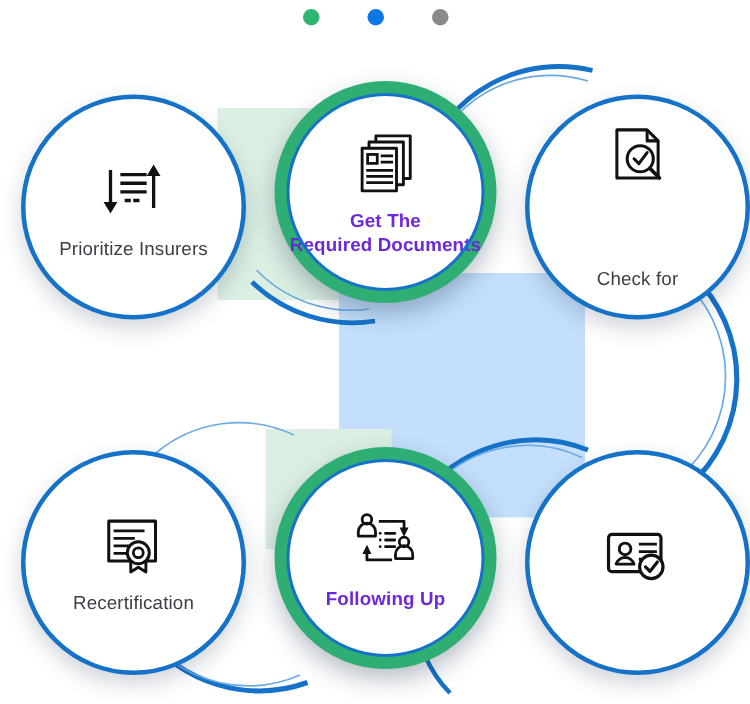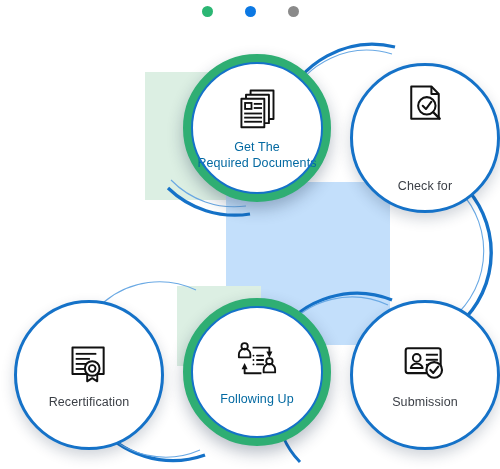--- a/index.html
+++ b/index.html
@@ -68,21 +68,21 @@
   
   #node-prioritize{left:14px;top:63px;width:150px;height:150px;}
   #node-documents {left:183px;top:54px;width:148px;height:148px;}
   #node-check     {left:350px;top:63px;width:150px;height:150px;gap:43px;}
   #node-recert    {left:14px;top:300px;width:150px;height:150px;}
   #node-following {left:183px;top:298px;width:148px;height:148px;}
   #node-submission{left:350px;top:300px;width:150px;height:150px;}
 
   #node-prioritize .label,#node-recert .label,
   #node-check .label,#node-submission .label{font-size:12.5px;}
-  #node-documents .label,#node-following .label{font-size:12.5px;font-weight:400;color:#0369a1;}
+  #node-documents .label,#node-following .label{font-size:12.5px;font-weight:700;color:#6d28d9;}
 
   
   #dots{
     position:absolute;left:0;top:6px;width:500px;
     display:flex;justify-content:center;align-items:center;gap:32px;
   }
   .dot{width:11px;height:11px;border-radius:50%;}
   .dot.green{background:#2bb673;}
   .dot.blue{background:#0b78e3;}
   .dot.gray{background:#8a8a8a;}
@@ -113,20 +113,40 @@
     <path d="M284 330 A 86 86 0 0 1 388 305" fill="none" stroke="#6aa9e4" stroke-width="1.1"></path>
 
     <path d="M96 422 A 96 96 0 0 0 205 455" fill="none" stroke="#1572c8" stroke-width="3.4"></path>
     <path d="M101 428 A 86 86 0 0 0 200 450" fill="none" stroke="#6aa9e4" stroke-width="1.1"></path>
 
     <path d="M300 350 A 80 80 0 0 0 300 462" fill="none" stroke="#1572c8" stroke-width="3"></path>
 
     <path d="M104 302 A 86 86 0 0 1 196 290" fill="none" stroke="#6aa9e4" stroke-width="1.1"></path>
   </svg>
 
+  <div class="node blue" id="node-prioritize">
+    <span class="ico">
+      <svg width="46" height="46" viewBox="0 0 48 48">
+        <g fill="none" stroke="#111" stroke-width="2.3" stroke-linecap="square">
+          <line x1="8" y1="12" x2="8" y2="35"></line>
+          <polygon points="8,41 3.2,33 12.8,33" fill="#111" stroke="none"></polygon>
+          <line x1="38" y1="36" x2="38" y2="13"></line>
+          <polygon points="38,7 33.2,15 42.8,15" fill="#111" stroke="none"></polygon>
+          <line x1="16" y1="14" x2="32" y2="14"></line>
+          <line x1="16" y1="20" x2="32" y2="20"></line>
+          <line x1="16" y1="26" x2="32" y2="26"></line>
+          <line x1="19" y1="32" x2="21" y2="32"></line>
+          <line x1="25" y1="32" x2="27" y2="32"></line>
+        </g>
+      </svg>
+    </span>
+    <div class="label">
+      <div>Prioritize Insurers</div>
+    </div>
+  </div>
 
   <div class="node green" id="node-documents">
     <span class="inner-ring"></span>
     <span class="ico">
       <svg width="44" height="44" viewBox="0 0 48 48">
         <g fill="#fff" stroke="#111" stroke-width="2.1" stroke-linejoin="round">
           <rect x="17" y="5" width="25" height="31"></rect>
           <rect x="12" y="9.5" width="25" height="31"></rect>
           <rect x="7" y="14" width="25" height="31"></rect>
         </g>
@@ -221,23 +241,20 @@
         <path d="M9.5 27.5 a6.8 6.8 0 0 1 13 0 Z" fill="none" stroke="#111" stroke-width="2.1" stroke-linejoin="round"></path>
         <g fill="none" stroke="#111" stroke-width="2.1" stroke-linecap="square">
           <line x1="27" y1="13" x2="38" y2="13"></line>
           <line x1="27" y1="18.5" x2="38" y2="18.5"></line>
           <line x1="27" y1="24" x2="33" y2="24"></line>
         </g>
         <circle cx="35" cy="29.5" r="8.5" fill="#fff" stroke="#111" stroke-width="2.3"></circle>
         <polyline points="30.8,29.5 34,32.8 39.4,26" fill="none" stroke="#111" stroke-width="2.3" stroke-linecap="round" stroke-linejoin="round"></polyline>
       </svg>
     </span>
-    <div class="label">
-      <div>Submission</div>
-    </div>
   </div>
 
   <div id="dots">
     <span class="dot green"></span>
     <span class="dot blue"></span>
     <span class="dot gray"></span>
   </div>
 
 </div>
 

